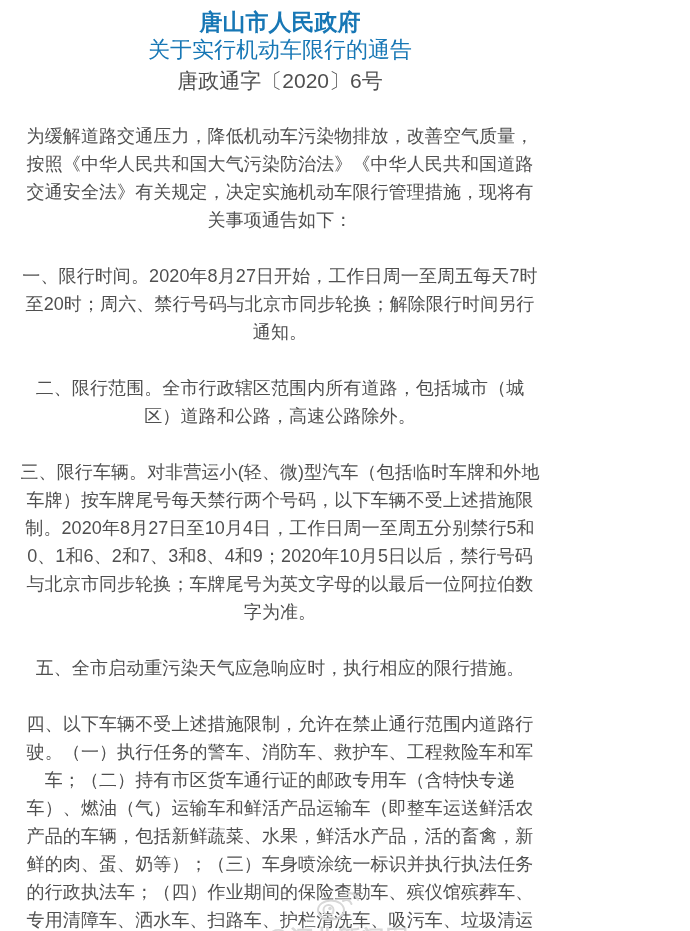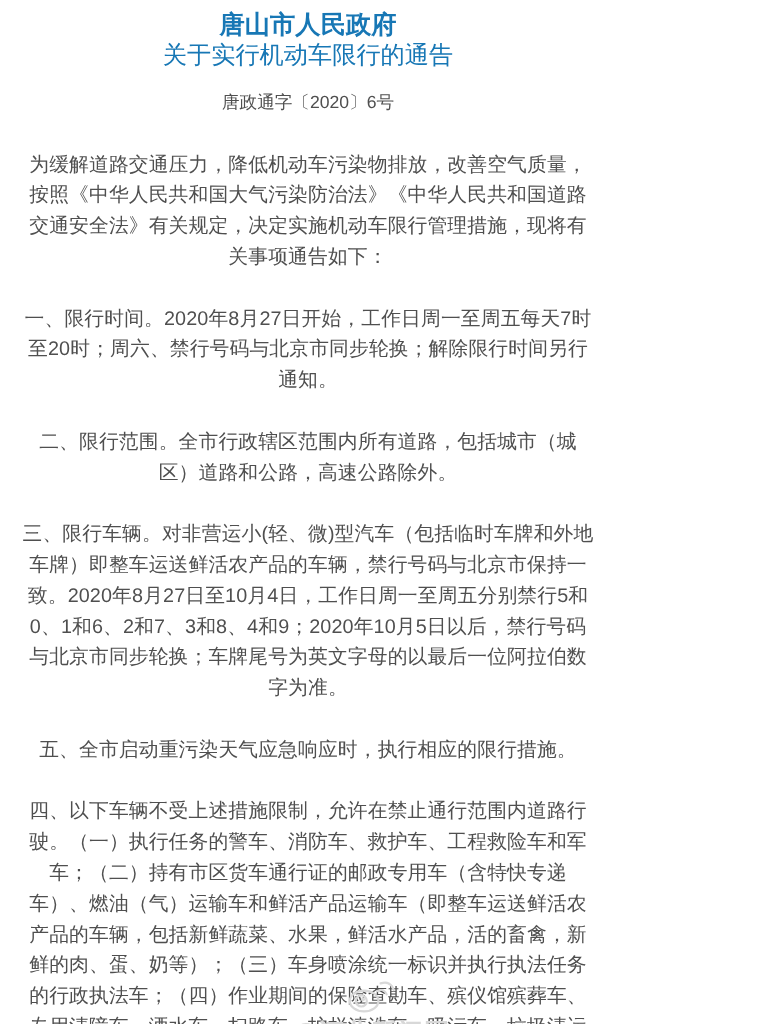--- a/index.html
+++ b/index.html
@@ -32,22 +32,22 @@
   }
   .title-line2 {
     margin: 0;
     font-size: 22px;
     font-weight: normal;
     line-height: 28px;
     text-align: center;
     color: #1777b5;
   }
   .doc-number {
-    margin-top: 16px;
-    font-size: 16px;
+    margin-top: 3px;
+    font-size: 21px;
     line-height: 28px;
     text-align: center;
     color: #4f4f4f;
   }
   .body-paragraph {
     margin: 28px 0 0 0;
     font-size: 18px;
     line-height: 28px;
     letter-spacing: 0.1px;
     color: #4f4f4f;
@@ -91,21 +91,21 @@
   <h2 class="title-line2">关于实行机动车限行的通告</h2>
 
   <div class="doc-number">唐政通字〔2020〕6号</div>
 
   <p class="body-paragraph first">为缓解道路交通压力，降低机动车污染物排放，改善空气质量，按照《中华人民共和国大气污染防治法》《中华人民共和国道路交通安全法》有关规定，决定实施机动车限行管理措施，现将有关事项通告如下：</p>
 
   <p class="body-paragraph">一、限行时间。2020年8月27日开始，工作日周一至周五每天7时至20时；周六、禁行号码与北京市同步轮换；解除限行时间另行通知。</p>
 
   <p class="body-paragraph">二、限行范围。全市行政辖区范围内所有道路，包括城市（城区）道路和公路，高速公路除外。</p>
 
-  <p class="body-paragraph">三、限行车辆。对非营运小(轻、微)型汽车（包括临时车牌和外地车牌）即整车运送鲜活农产品的车辆，禁行号码与北京市保持一致。2020年8月27日至10月4日，工作日周一至周五分别禁行5和0、1和6、2和7、3和8、4和9；2020年10月5日以后，禁行号码与北京市同步轮换；车牌尾号为英文字母的以最后一位阿拉伯数字为准。</p>
+  <p class="body-paragraph">三、限行车辆。对非营运小(轻、微)型汽车（包括临时车牌和外地车牌）按车牌尾号每天禁行两个号码，以下车辆不受上述措施限制。2020年8月27日至10月4日，工作日周一至周五分别禁行5和0、1和6、2和7、3和8、4和9；2020年10月5日以后，禁行号码与北京市同步轮换；车牌尾号为英文字母的以最后一位阿拉伯数字为准。</p>
 
   <p class="body-paragraph">五、全市启动重污染天气应急响应时，执行相应的限行措施。</p>
 
   <p class="body-paragraph">四、以下车辆不受上述措施限制，允许在禁止通行范围内道路行驶。（一）执行任务的警车、消防车、救护车、工程救险车和军车；（二）持有市区货车通行证的邮政专用车（含特快专递车）、燃油（气）运输车和鲜活产品运输车（即整车运送鲜活农产品的车辆，包括新鲜蔬菜、水果，鲜活水产品，活的畜禽，新鲜的肉、蛋、奶等）；（三）车身喷涂统一标识并执行执法任务的行政执法车；（四）作业期间的保险查勘车、殡仪馆殡葬车、专用清障车、洒水车、扫路车、护栏清洗车、吸污车、垃圾清运车；（五）悬挂合法号牌的纯电动汽车、插电式混合动力汽车、燃料电池汽车、由市残疾人联合会审核的下肢残疾人驾驶的本人或配偶的小型汽车。</p>
 
   <div class="signature-block">
     <div>唐山市人民政府</div>
   </div>
 
   <div class="watermark">

